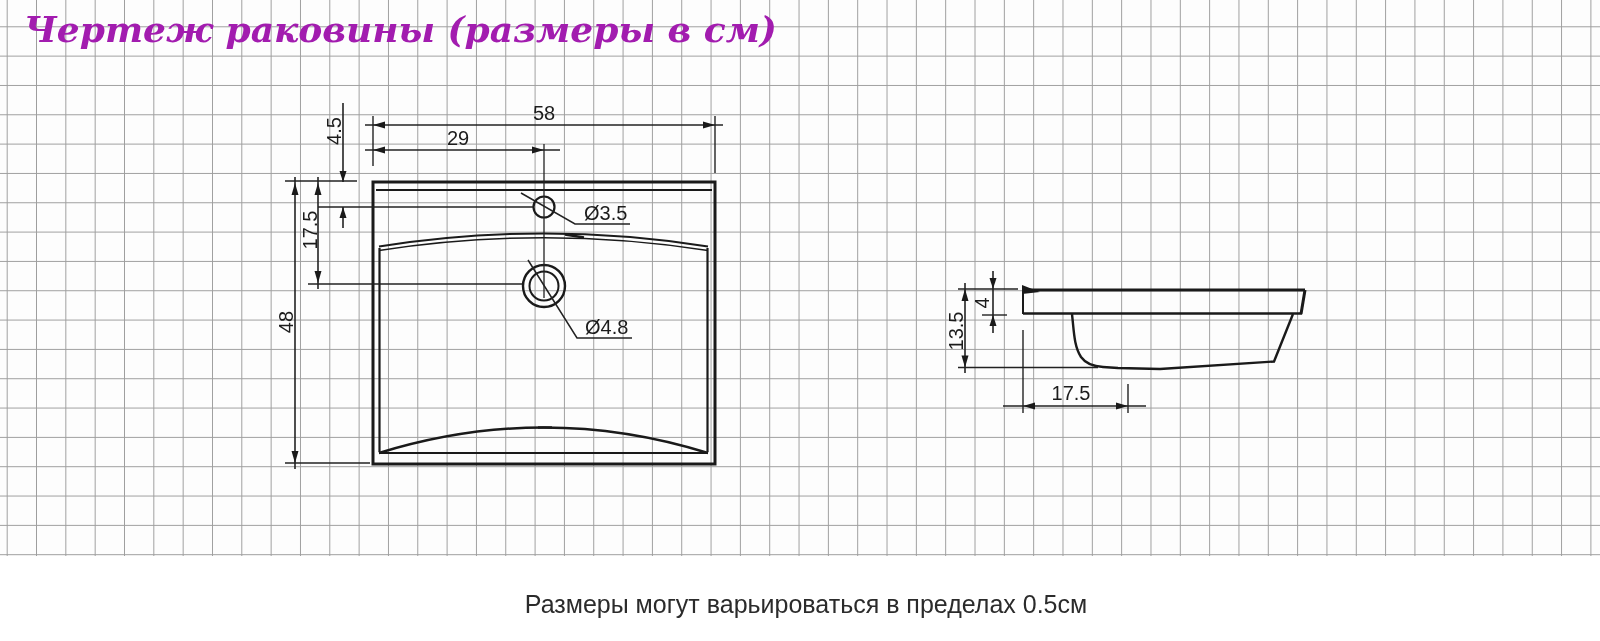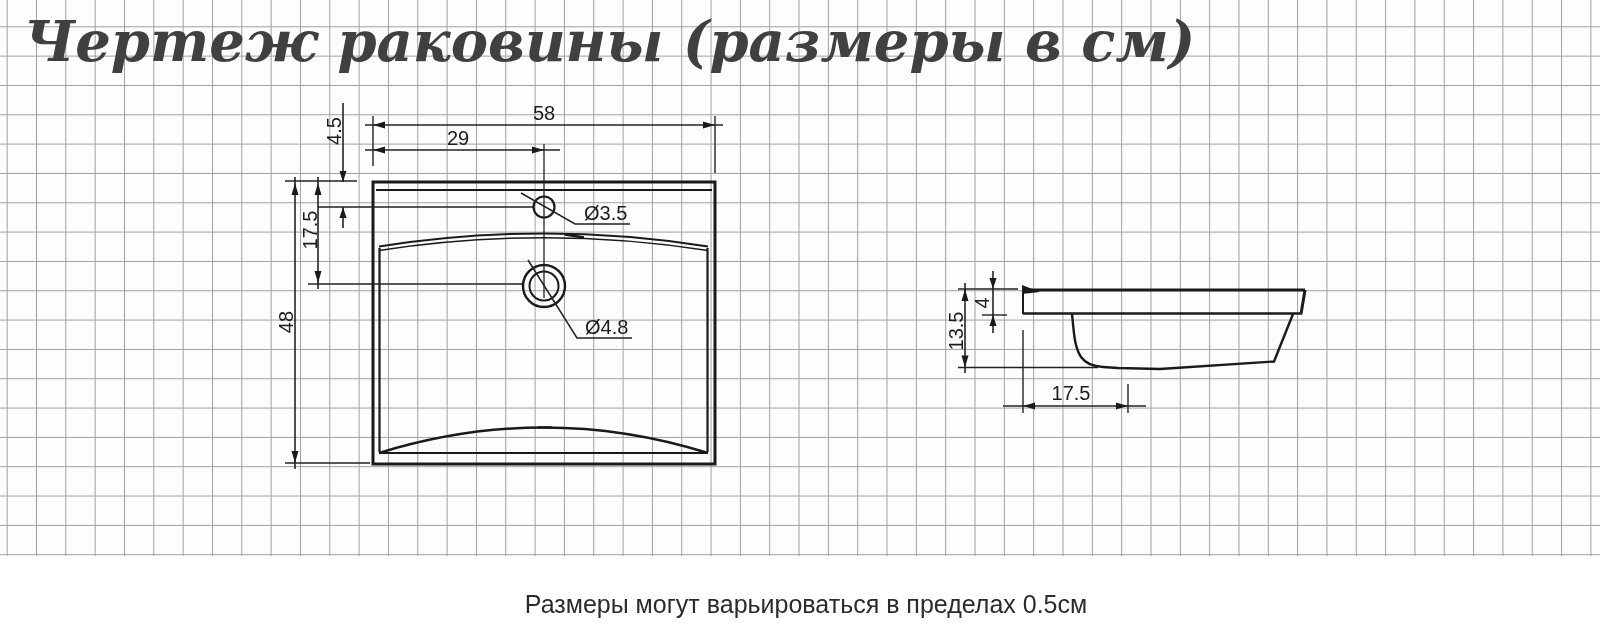--- a/index.html
+++ b/index.html
@@ -13,21 +13,21 @@
     background-image:
       linear-gradient(to right,#9e9e9e 1px,transparent 1px),
       linear-gradient(to bottom,#9e9e9e 1px,transparent 1px);
     background-size:29.33px 29.33px;
     background-position:6.7px 26.3px;
   }
   .page-title{
     position:absolute;left:24px;top:8px;
     font-family:"DejaVu Serif","Liberation Serif",serif;
     font-style:italic;font-weight:bold;
-    font-size:56px;color:#404040;letter-spacing:0px;white-space:nowrap;
+    font-size:36px;color:#a21caf;letter-spacing:0px;white-space:nowrap;
   }
   .bottom-note{
     position:absolute;left:0;top:590px;width:1612px;text-align:center;
     font-size:25px;color:#2b2b2b;white-space:nowrap;
   }
   svg.drawing{position:absolute;left:0;top:0;}
   svg .ln{stroke:#1a1a1a;fill:none;}
   svg .dim{stroke:#222222;fill:none;}
   svg .arr{fill:#1a1a1a;stroke:none;}
   svg text{font-family:"Liberation Sans",sans-serif;font-size:20px;fill:#1c1c1c;}

